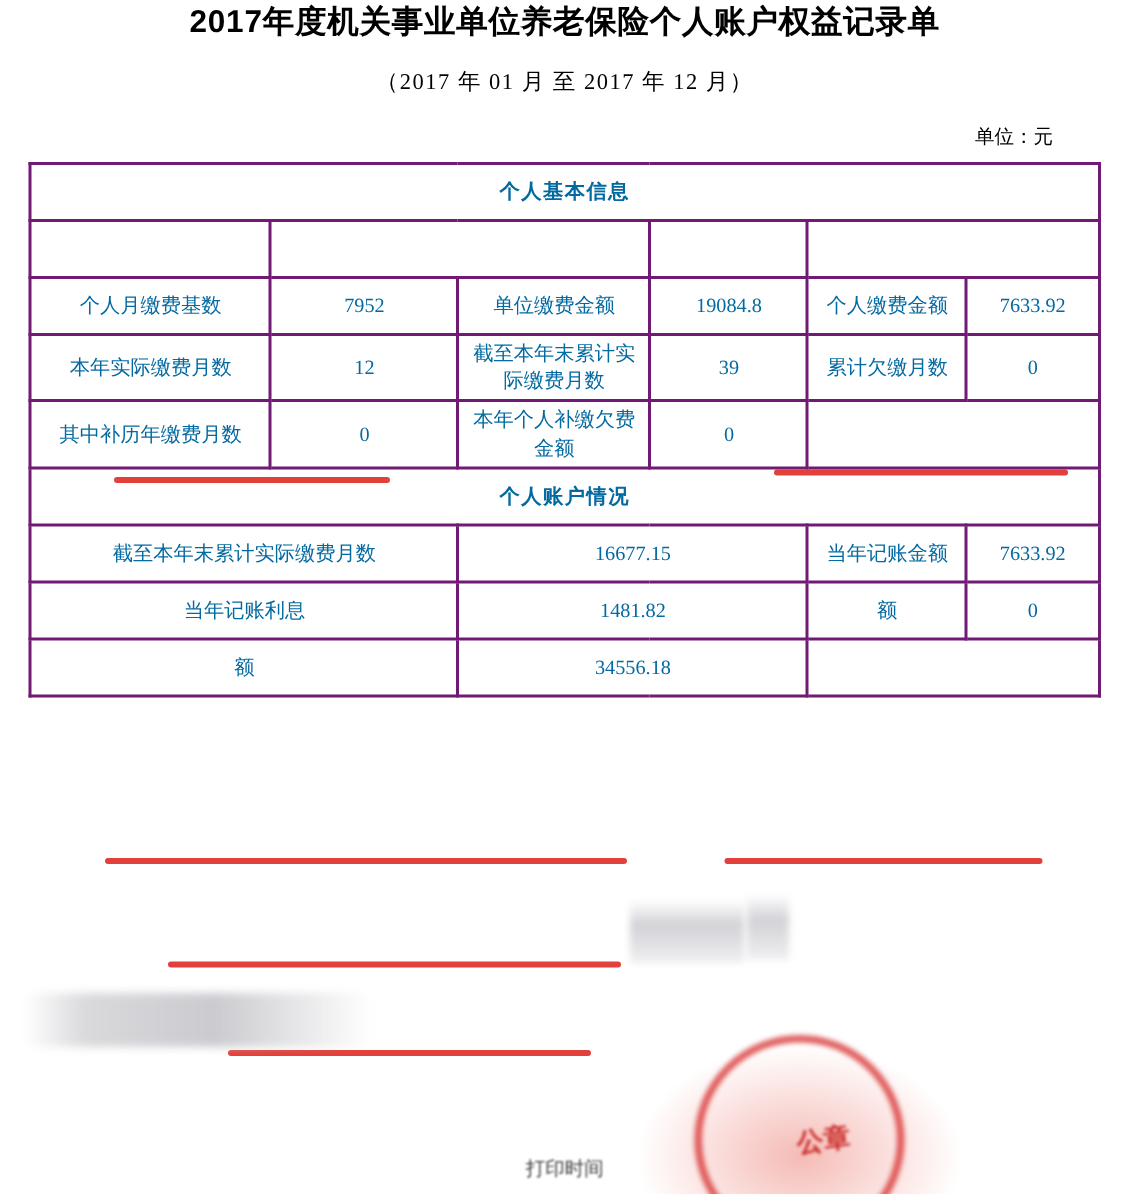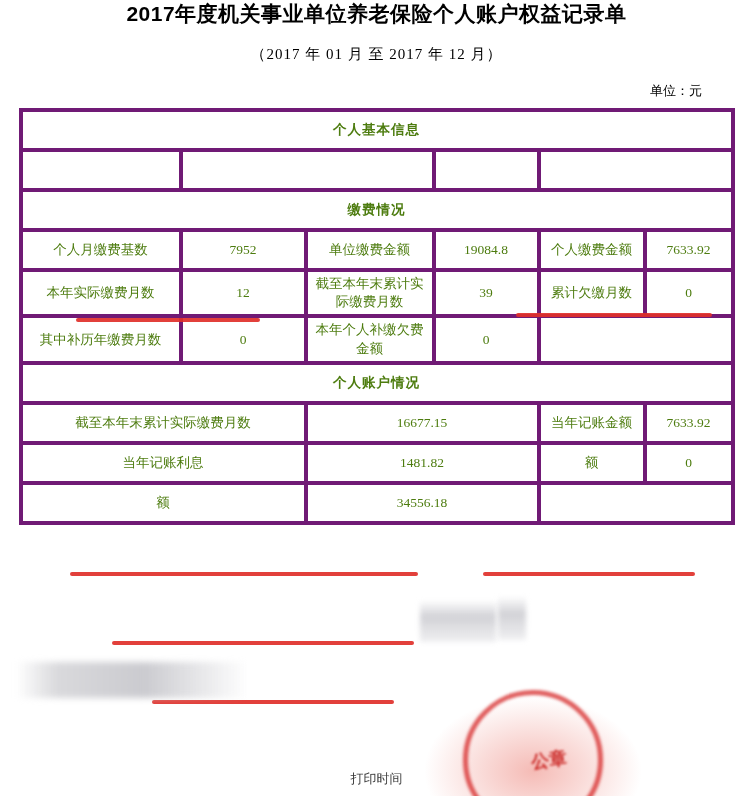--- a/index.html
+++ b/index.html
@@ -42,28 +42,28 @@
     padding-right: 51px;
     color: #000;
   }
   table.sheet {
     border-collapse: collapse;
     width: 712px;
     margin: 8px auto 0 auto;
     table-layout: fixed;
   }
   table.sheet td {
-    border: 4px solid #701a75;
+    border: 2px solid #701a75;
     height: 30px;
     font-size: 13.5px;
     text-align: center;
     vertical-align: middle;
     padding: 3px 4px;
     line-height: 1.35;
-    color: #4d7c0f;
+    color: #0369a1;
   }
   td.section {
     font-size: 16px;
     font-weight: bold;
     height: 56px;
     letter-spacing: 1px;
   }
   td.label {
     font-size: 13.5px;
   }
@@ -161,23 +161,20 @@
     <tbody>
       <tr>
         <td class="section" colspan="6">个人基本信息</td>
       </tr>
       <tr>
         <td class="blankrow"></td>
         <td class="blankrow" colspan="2"></td>
         <td class="blankrow"></td>
         <td class="blankrow" colspan="2"></td>
       </tr>
-      <tr>
-        <td class="section" colspan="6">缴费情况</td>
-      </tr>
 
       <tr>
         <td class="label tall">个人月缴费基数</td>
         <td class="tall">7952</td>
         <td class="label tall">单位缴费金额</td>
         <td class="tall">19084.8</td>
         <td class="label tall">个人缴费金额</td>
         <td class="tall">7633.92</td>
       </tr>
 

